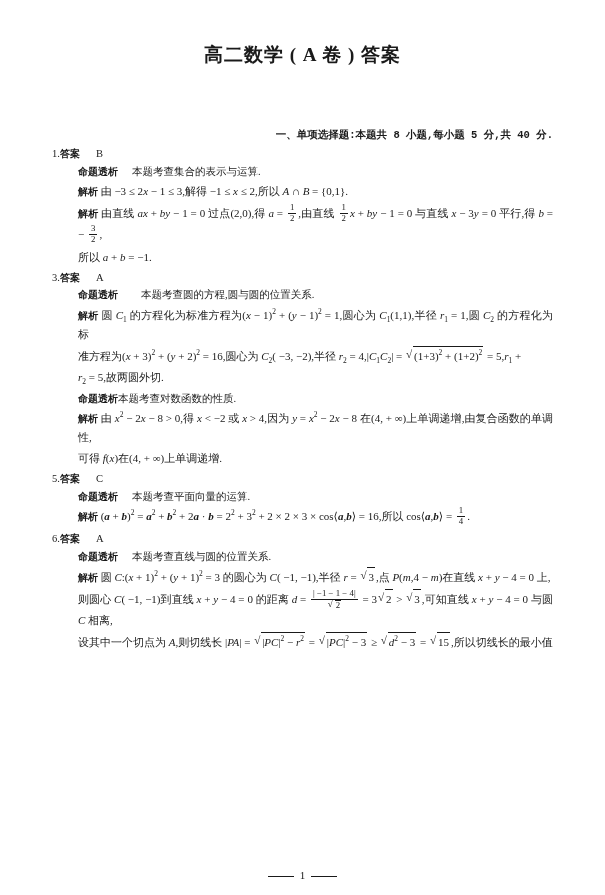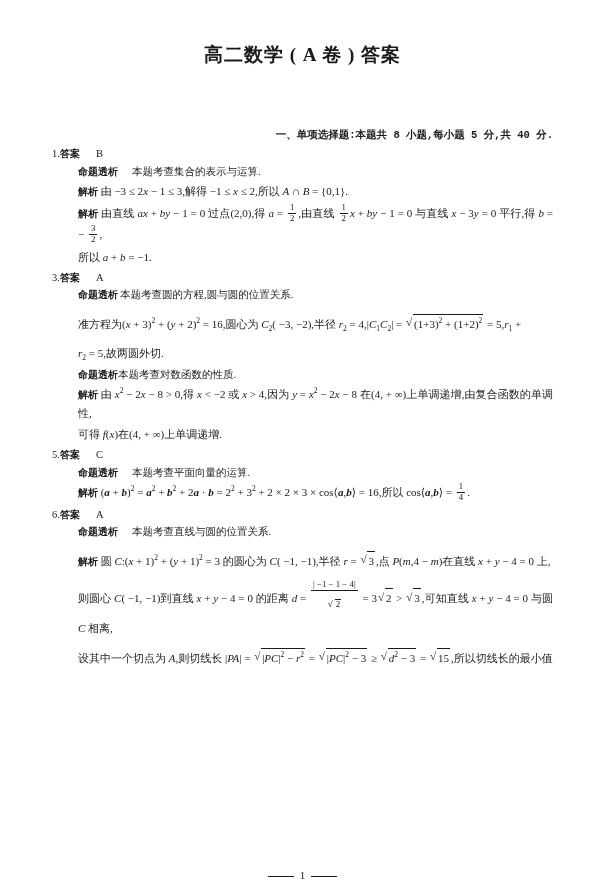--- a/index.html
+++ b/index.html
@@ -121,21 +121,21 @@
   }
   .frac .den {
     display: block;
     border-top: 1px solid #1a1a1a;
     padding: 0 2px;
   }
   .sqrt {
     display: inline-block;
     position: relative;
     padding-left: 7px;
-    margin: 8px 1px;
+    margin: 0 1px;
   }
   .sqrt::before {
     content: "\221A";
     position: absolute;
     left: 0;
     top: -0.07em;
     font-size: 1.02em;
   }
   .sqrt > .rad {
     display: inline-block;
@@ -190,21 +190,25 @@
     <div class="para cont">
       <span class="jx-body">所以 <i>a</i> + <i>b</i> = −1.</span>
     </div>
   </div>
 
   <div class="qblock">
     <div class="ans-line">
       <span class="qnum">3.</span><span class="lbl">答案</span><span class="ansval">A</span>
     </div>
     <div class="line tou">
-      <span class="lbl">命题透析</span><span style="padding-left:2px">本题考查圆的方程,圆与圆的位置关系.</span>
+      <span class="lbl">命题透析</span><span style="padding-left:23px">本题考查圆的方程,圆与圆的位置关系.</span>
+    </div>
+    <div class="para cont">
+      <span class="lbl">解析</span>
+      <span class="jx-body">圆 <i>C</i><sub>1</sub> 的方程化为标准方程为(<i>x</i> − 1)<sup>2</sup> + (<i>y</i> − 1)<sup>2</sup> = 1,圆心为 <i>C</i><sub>1</sub>(1,1),半径 <i>r</i><sub>1</sub> = 1,圆 <i>C</i><sub>2</sub> 的方程化为标</span>
     </div>
     <div class="para cont">
       <span class="jx-body">准方程为(<i>x</i> + 3)<sup>2</sup> + (<i>y</i> + 2)<sup>2</sup> = 16,圆心为 <i>C</i><sub>2</sub>( −3, −2),半径 <i>r</i><sub>2</sub> = 4,|<i>C</i><sub>1</sub><i>C</i><sub>2</sub>| = <span class="sqrt"><span class="rad">(1+3)<sup>2</sup> + (1+2)<sup>2</sup></span></span> = 5,<i>r</i><sub>1</sub> +</span>
     </div>
     <div class="para cont">
       <span class="jx-body"><i>r</i><sub>2</sub> = 5,故两圆外切.</span>
     </div>
   </div>
 
   <div class="qblock">

